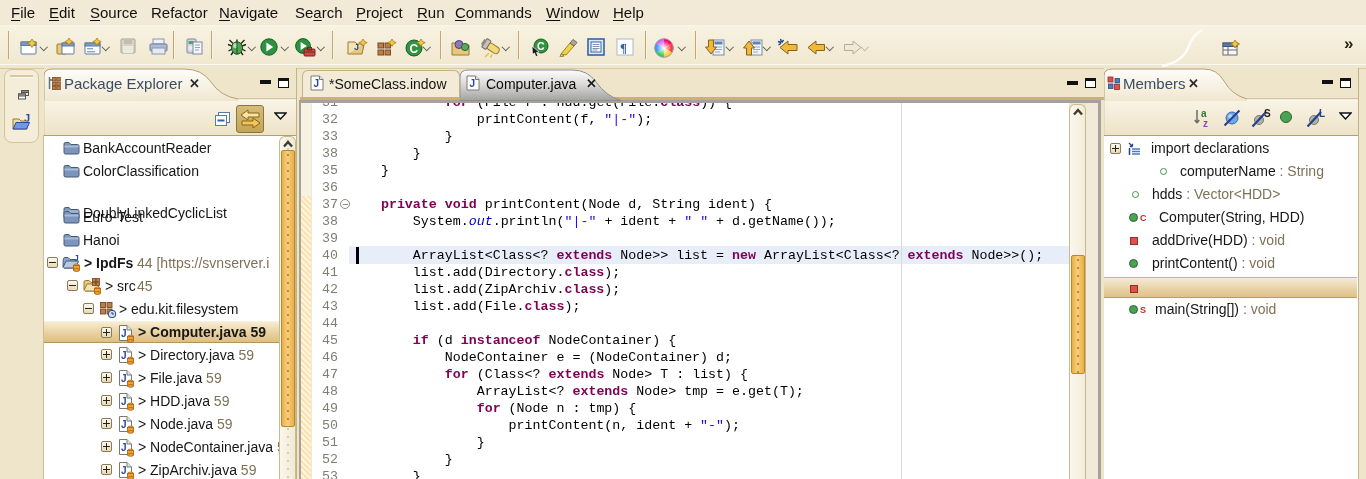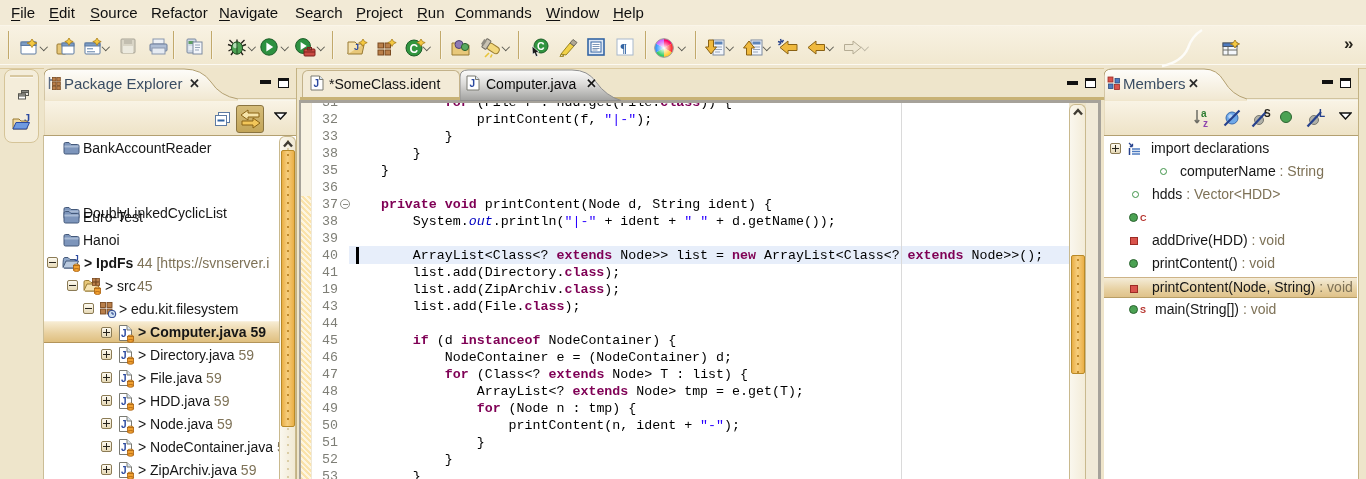--- a/index.html
+++ b/index.html
@@ -306,20 +306,27 @@
 <div class="abs" style="left:43px;top:135px;width:1px;height:344px;background:#cbbd96;"></div>
 <div class="abs" style="left:296px;top:68px;width:1px;height:411px;background:#c3b283;"></div>
 <div id="ptree" class="abs" style="left:44px;top:136px;width:235px;height:434px;overflow:hidden;">
 <div class="row" style="left:0;top:1px;width:241px;">
       <svg class="abs" style="left:19px;top:4px" width="17" height="14">
         <path d="M1 3 Q1 1.5 2.5 1.5 H6 L8 3.5 H14.5 Q16 3.5 16 5 V11.5 Q16 13 14.5 13 H2.5 Q1 13 1 11.5 z" fill="#7d95bb" stroke="#44597a"></path>
         <path d="M1.5 5.5 H15.5" stroke="#a9bad4" stroke-width="2"></path>
       </svg>
       <span style="position:absolute;left:39px;">BankAccountReader</span>
     </div>
+<div class="row" style="left:0;top:24px;width:241px;">
+      <svg class="abs" style="left:19px;top:4px" width="17" height="14">
+        <path d="M1 3 Q1 1.5 2.5 1.5 H6 L8 3.5 H14.5 Q16 3.5 16 5 V11.5 Q16 13 14.5 13 H2.5 Q1 13 1 11.5 z" fill="#7d95bb" stroke="#44597a"></path>
+        <path d="M1.5 5.5 H15.5" stroke="#a9bad4" stroke-width="2"></path>
+      </svg>
+      <span style="position:absolute;left:39px;">ColorClassification</span>
+    </div>
 <div class="row" style="left:0;top:47px;width:241px;margin-top:19px;">
       <svg class="abs" style="left:19px;top:4px" width="17" height="14">
         <path d="M1 3 Q1 1.5 2.5 1.5 H6 L8 3.5 H14.5 Q16 3.5 16 5 V11.5 Q16 13 14.5 13 H2.5 Q1 13 1 11.5 z" fill="#7d95bb" stroke="#44597a"></path>
         <path d="M1.5 5.5 H15.5" stroke="#a9bad4" stroke-width="2"></path>
       </svg>
       <span style="position:absolute;left:39px;">DoublyLinkedCyclicList</span>
     </div>
 <div class="row" style="left:0;top:70px;width:241px;">
       <svg class="abs" style="left:19px;top:4px" width="17" height="14">
         <path d="M1 3 Q1 1.5 2.5 1.5 H6 L8 3.5 H14.5 Q16 3.5 16 5 V11.5 Q16 13 14.5 13 H2.5 Q1 13 1 11.5 z" fill="#7d95bb" stroke="#44597a"></path>
@@ -505,21 +512,21 @@
     <div class="ln" style="top:111px">32</div>
     <div class="ln" style="top:128px">33</div>
     <div class="ln" style="top:145px">38</div>
     <div class="ln" style="top:162px">35</div>
     <div class="ln" style="top:179px">36</div>
     <div class="ln" style="top:196px">37</div>
     <div class="ln" style="top:213px">38</div>
     <div class="ln" style="top:230px">39</div>
     <div class="ln" style="top:247px">40</div>
     <div class="ln" style="top:264px">41</div>
-    <div class="ln" style="top:281px">19</div>
+    <div class="ln" style="top:281px">42</div>
     <div class="ln" style="top:298px">43</div>
     <div class="ln" style="top:315px">44</div>
     <div class="ln" style="top:332px">45</div>
     <div class="ln" style="top:349px">46</div>
     <div class="ln" style="top:366px">47</div>
     <div class="ln" style="top:383px">48</div>
     <div class="ln" style="top:400px">49</div>
     <div class="ln" style="top:417px">50</div>
     <div class="ln" style="top:434px">51</div>
     <div class="ln" style="top:451px">52</div>
@@ -554,21 +561,21 @@
 <div class="abs" style="left:1086px;top:103px;width:12px;height:376px;background:#f1ead8;"></div>
 
 <div class="abs" style="left:300px;top:97px;width:804px;height:3px;background:#c8b275;"></div>
 <div class="abs" style="left:299px;top:100px;width:802px;height:3px;background:#a6a29a;"></div>
 <div class="abs" style="left:302px;top:70px;width:158px;height:27px;background:#f3ebd7;border:1px solid #c3b28a;border-bottom:none;border-radius:6px 6px 0 0;box-sizing:border-box;"></div>
 <svg class="abs" style="left:310px;top:75px" width="14" height="16">
     <path d="M1 1 H9.5 L13 4.5 V15 H1 z" fill="#fff" stroke="#7a7a72"></path>
     <path d="M9.5 1 V4.5 H13" fill="#d8e4f0" stroke="#7a7a72"></path>
     <text x="3.5" y="12" font-size="10" font-weight="bold" fill="#2b49a0" font-family="Liberation Sans">J</text>
   </svg>
-<div class="abs" style="left:329px;top:76px;font-size:14px;color:#131313;">*SomeClass.ident</div>
+<div class="abs" style="left:329px;top:76px;font-size:14px;color:#131313;">*SomeClass.indow</div>
 <svg class="abs" style="left:460px;top:69px" width="162" height="33">
 <defs>
       <linearGradient id="tg" x1="0" y1="0" x2="0" y2="1">
         <stop offset="0" stop-color="#fdfdfc"></stop>
         <stop offset="0.45" stop-color="#dcdbd9"></stop>
         <stop offset="1" stop-color="#a2a2a0"></stop>
       </linearGradient>
     </defs>
 <path d="M0,31.5 V8 Q0,1 8,1 H112 Q128,1 136,13 Q146,27 161,31.5 z" fill="url(#tg)" stroke="#8f8f8f"></path>
 </svg>
@@ -645,31 +652,31 @@
       <span class="mdot" style="left:28px"></span>
       <span style="position:absolute;left:48px;">computerName <span class="gray">: String</span></span>
     </div>
 <div class="mrow" style="left:0;top:48px;width:253px;">
       <span class="mdot" style="left:28px"></span>
       <span style="position:absolute;left:48px;">hdds <span class="gray">: Vector&lt;HDD&gt;</span></span>
     </div>
 <div class="mrow" style="left:0;top:71px;width:253px;">
       <span class="mcirc" style="left:25px"></span>
       <span class="msup" style="left:36px">C</span>
+      <span style="position:absolute;left:55px;">Computer(String, HDD)</span>
     </div>
 <div class="mrow" style="left:0;top:94px;width:253px;">
       <span class="msq" style="left:26px"></span>
       <span style="position:absolute;left:48px;">addDrive(HDD) <span class="gray">: void</span></span>
     </div>
 <div class="mrow" style="left:0;top:117px;width:253px;">
       <span class="mcirc" style="left:25px"></span>
       <span style="position:absolute;left:48px;">printContent() <span class="gray">: void</span></span>
     </div>
 <div class="mrow sel2" style="left:0;top:141px;width:253px;">
       <span class="msq" style="left:26px"></span>
-      <span style="position:absolute;left:48px;">printContent(Node, String) <span class="gray">: void</span></span>
     </div>
 <div class="mrow" style="left:0;top:163px;width:253px;">
       <span class="mcirc" style="left:25px"></span>
       <span class="msup" style="left:36px">S</span>
       <span style="position:absolute;left:51px;">main(String[]) <span class="gray">: void</span></span>
     </div>
 </div>
 
 </body></html>

